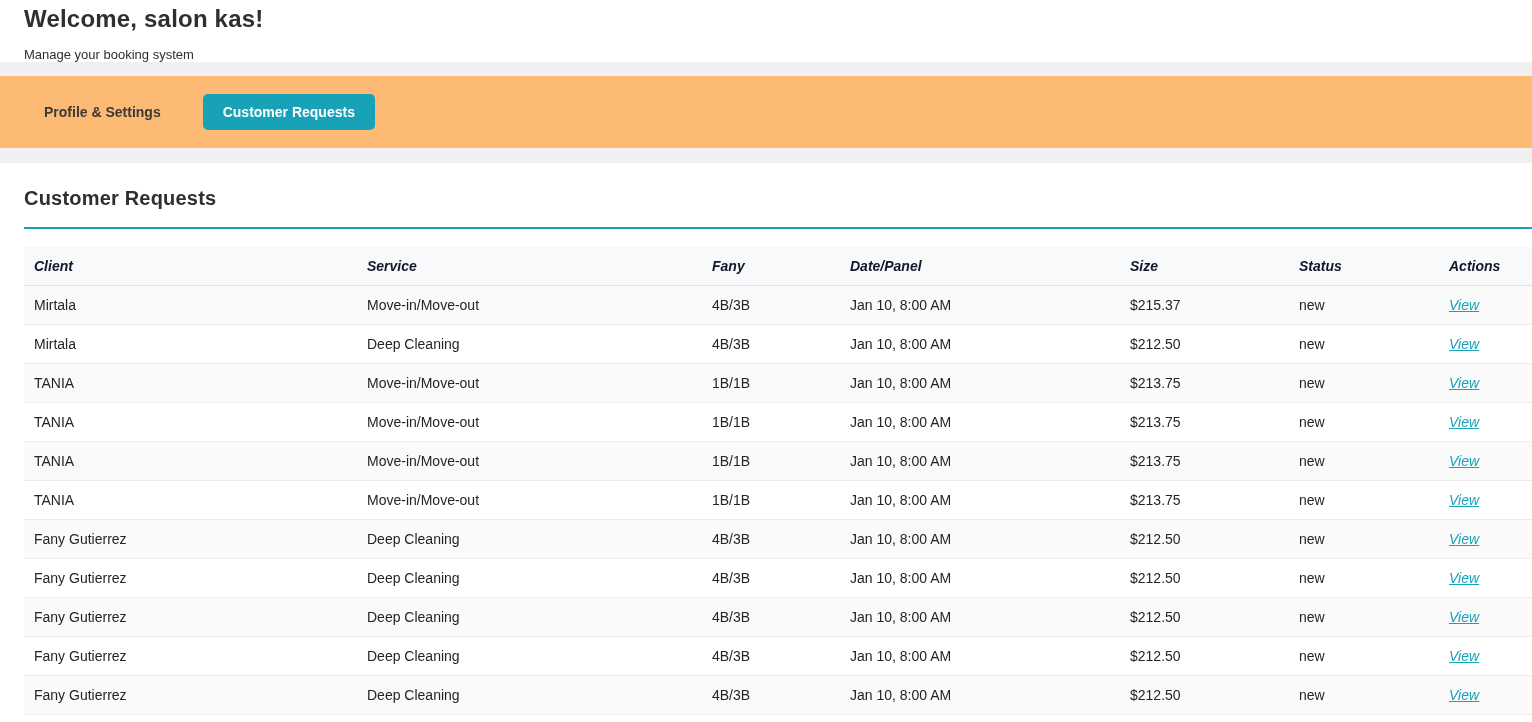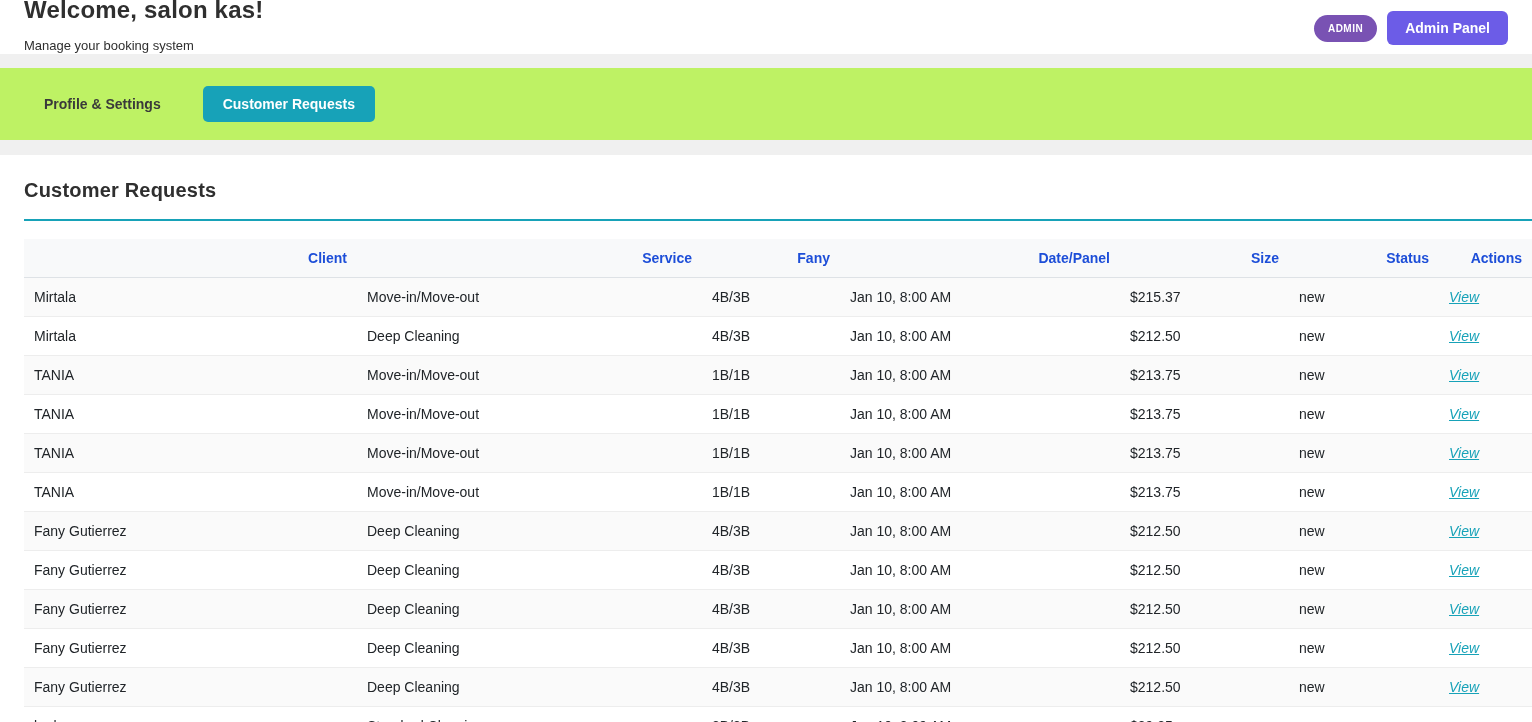--- a/index.html
+++ b/index.html
@@ -8,24 +8,24 @@
     height: 722px;
     overflow: hidden;
     background: #f0f0f0;
     font-family: "Liberation Sans", "DejaVu Sans", sans-serif;
     color: #212529;
   }
 
   
   .app-header {
     background: #ffffff;
-    height: 54px;
+    height: 62px;
     padding: 0 24px;
     display: flex;
-    align-items: center;
+    align-items: flex-end;
     justify-content: space-between;
   }
   .header-text { padding-top: 0; }
   .header-title {
     font-size: 24px;
     font-weight: bold;
     color: #2f2f2f;
     letter-spacing: 0.2px;
     line-height: 1.0;
     margin-top: -4px;
@@ -57,21 +57,21 @@
     font-weight: bold;
     padding: 9px 18px;
     border: none;
     border-radius: 6px;
     cursor: pointer;
     font-family: inherit;
   }
 
   
   .tabbar-section {
-    background: #bef264;
+    background: #fdba74;
     margin-top: 14px;
     padding: 18px 24px;
     display: flex;
     align-items: center;
   }
   .tab {
     font-size: 14px;
     font-weight: bold;
     color: #3a3a3a;
     padding: 10px 20px;
@@ -112,26 +112,27 @@
     font-size: 14px;
   }
   .requests-table col.c-client  { width: 333px; }
   .requests-table col.c-service { width: 345px; }
   .requests-table col.c-size    { width: 138px; }
   .requests-table col.c-date    { width: 280px; }
   .requests-table col.c-total   { width: 169px; }
   .requests-table col.c-status  { width: 150px; }
   .requests-table col.c-actions { width: auto; }
   .requests-table th {
-    text-align: right;
+    text-align: left;
     font-weight: bold;
     background: #f8f9fa;
     padding: 11px 10px;
-    color: #1d4ed8;
+    color: #0f172a;
     border-bottom: 1px solid #dee2e6;
+    font-style: italic;
   }
   .requests-table td {
     padding: 11px 10px;
     border-bottom: 1px solid #ededed;
     color: #212529;
     white-space: nowrap;
     overflow: hidden;
   }
   .requests-table tbody tr:nth-child(odd) { background: #fafafa; }
   .requests-table tbody tr:nth-child(even) { background: #ffffff; }
@@ -142,24 +143,20 @@
     font-style: italic;
   }
 </style>
 </head>
 <body>
 
 <header class="app-header">
   <div class="header-text">
     <div class="header-title">Welcome, salon kas!</div>
     <div class="header-subtitle">Manage your booking system</div>
-  </div>
-  <div class="header-actions">
-    <span class="admin-badge">ADMIN</span>
-    <button class="admin-panel-btn">Admin Panel</button>
   </div>
 </header>
 
 <nav class="tabbar-section">
   <button class="tab">Profile &amp; Settings</button>
   <button class="tab active">Customer Requests</button>
 </nav>
 
 <main class="main-card">
   <h2 class="section-title">Customer Requests</h2>

